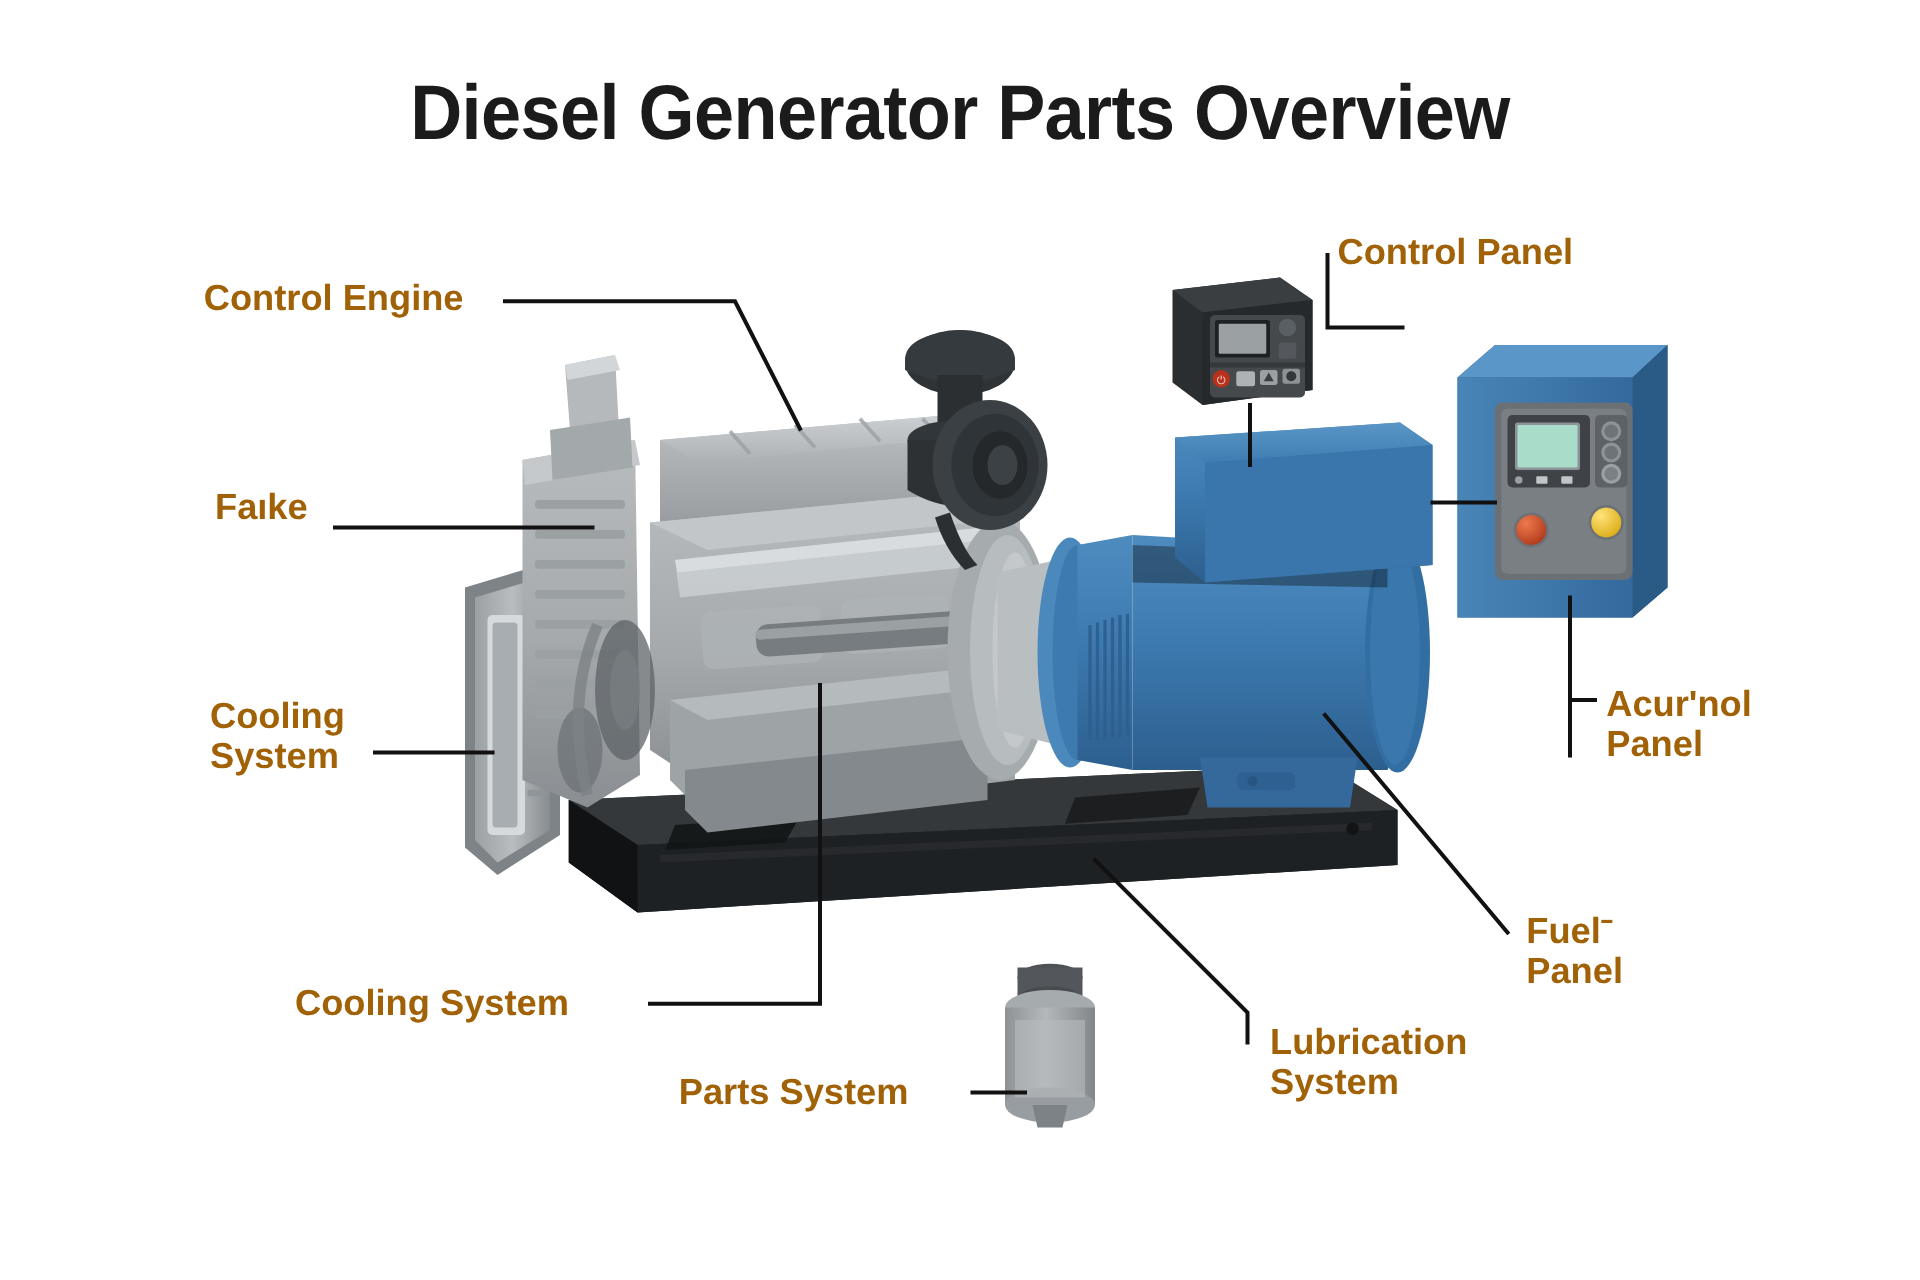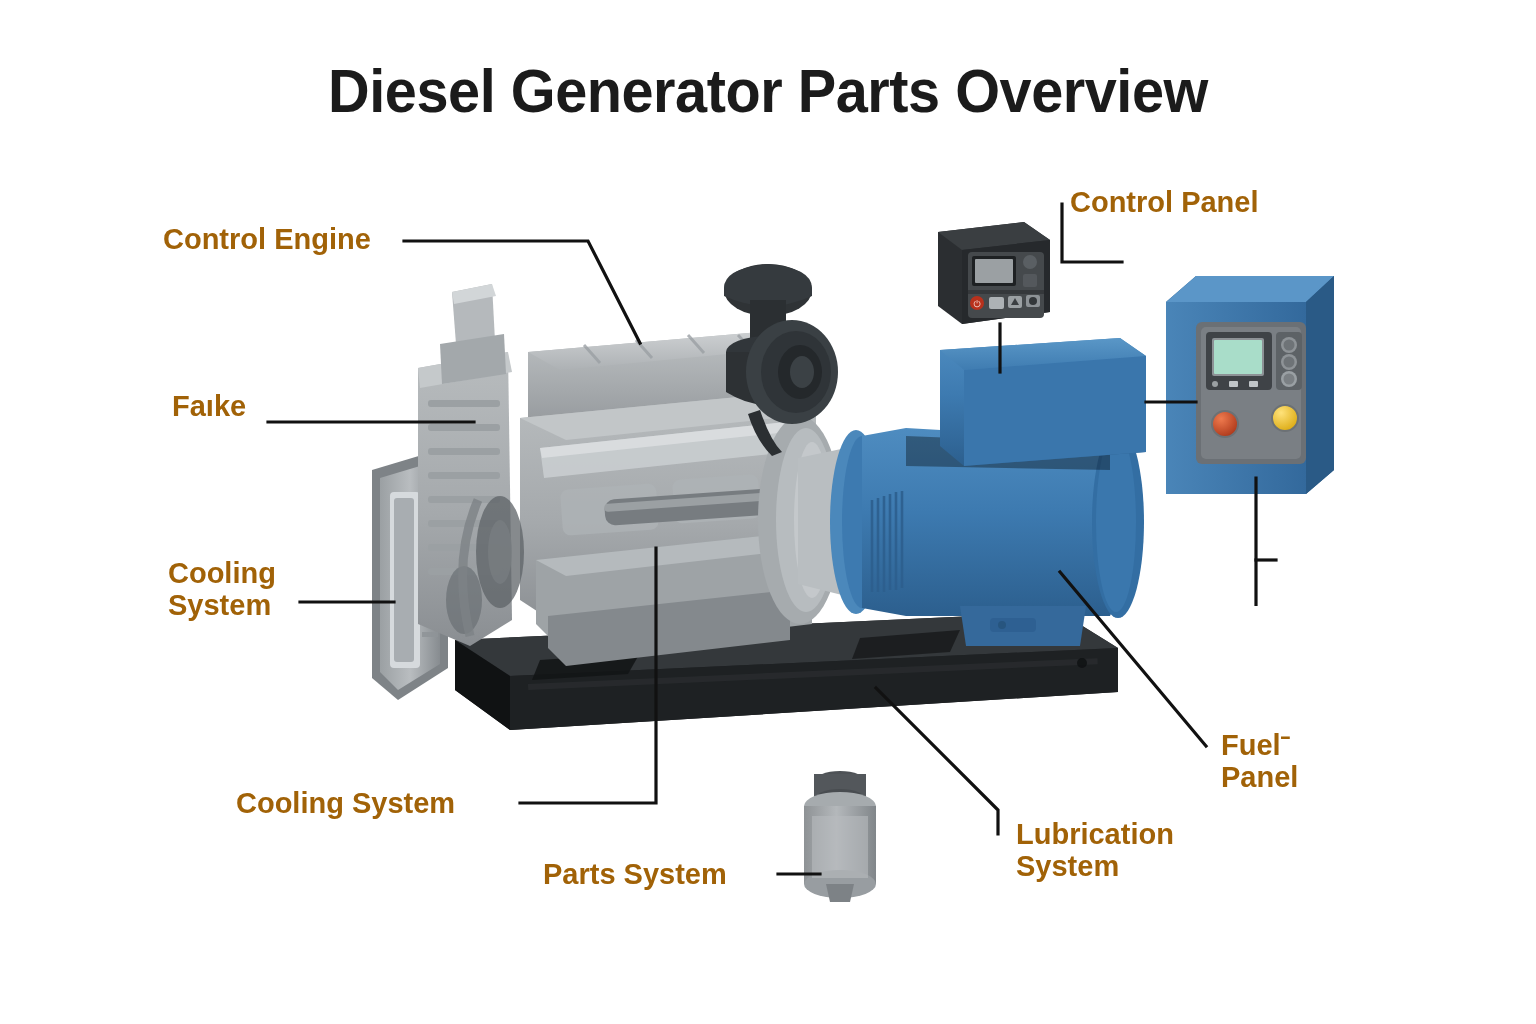--- a/index.html
+++ b/index.html
@@ -306,16 +306,18 @@
   <div class="lbl" style="left:236px;top:787px;">Cooling System</div>
 
   <div class="lbl" style="left:543px;top:858px;">Parts System</div>
 
   <div class="lbl" style="left:1016px;top:818px;">Lubrication
 System</div>
 
   <div class="lbl" style="left:1221px;top:729px;">Fuel⁻
 Panel</div>
 
+  <div class="lbl" style="left:1285px;top:548px;">Acur'nol
+Panel</div>
 
   <div class="lbl" style="left:1070px;top:186px;">Control Panel</div>
 
 </div>
 
 </body></html>

